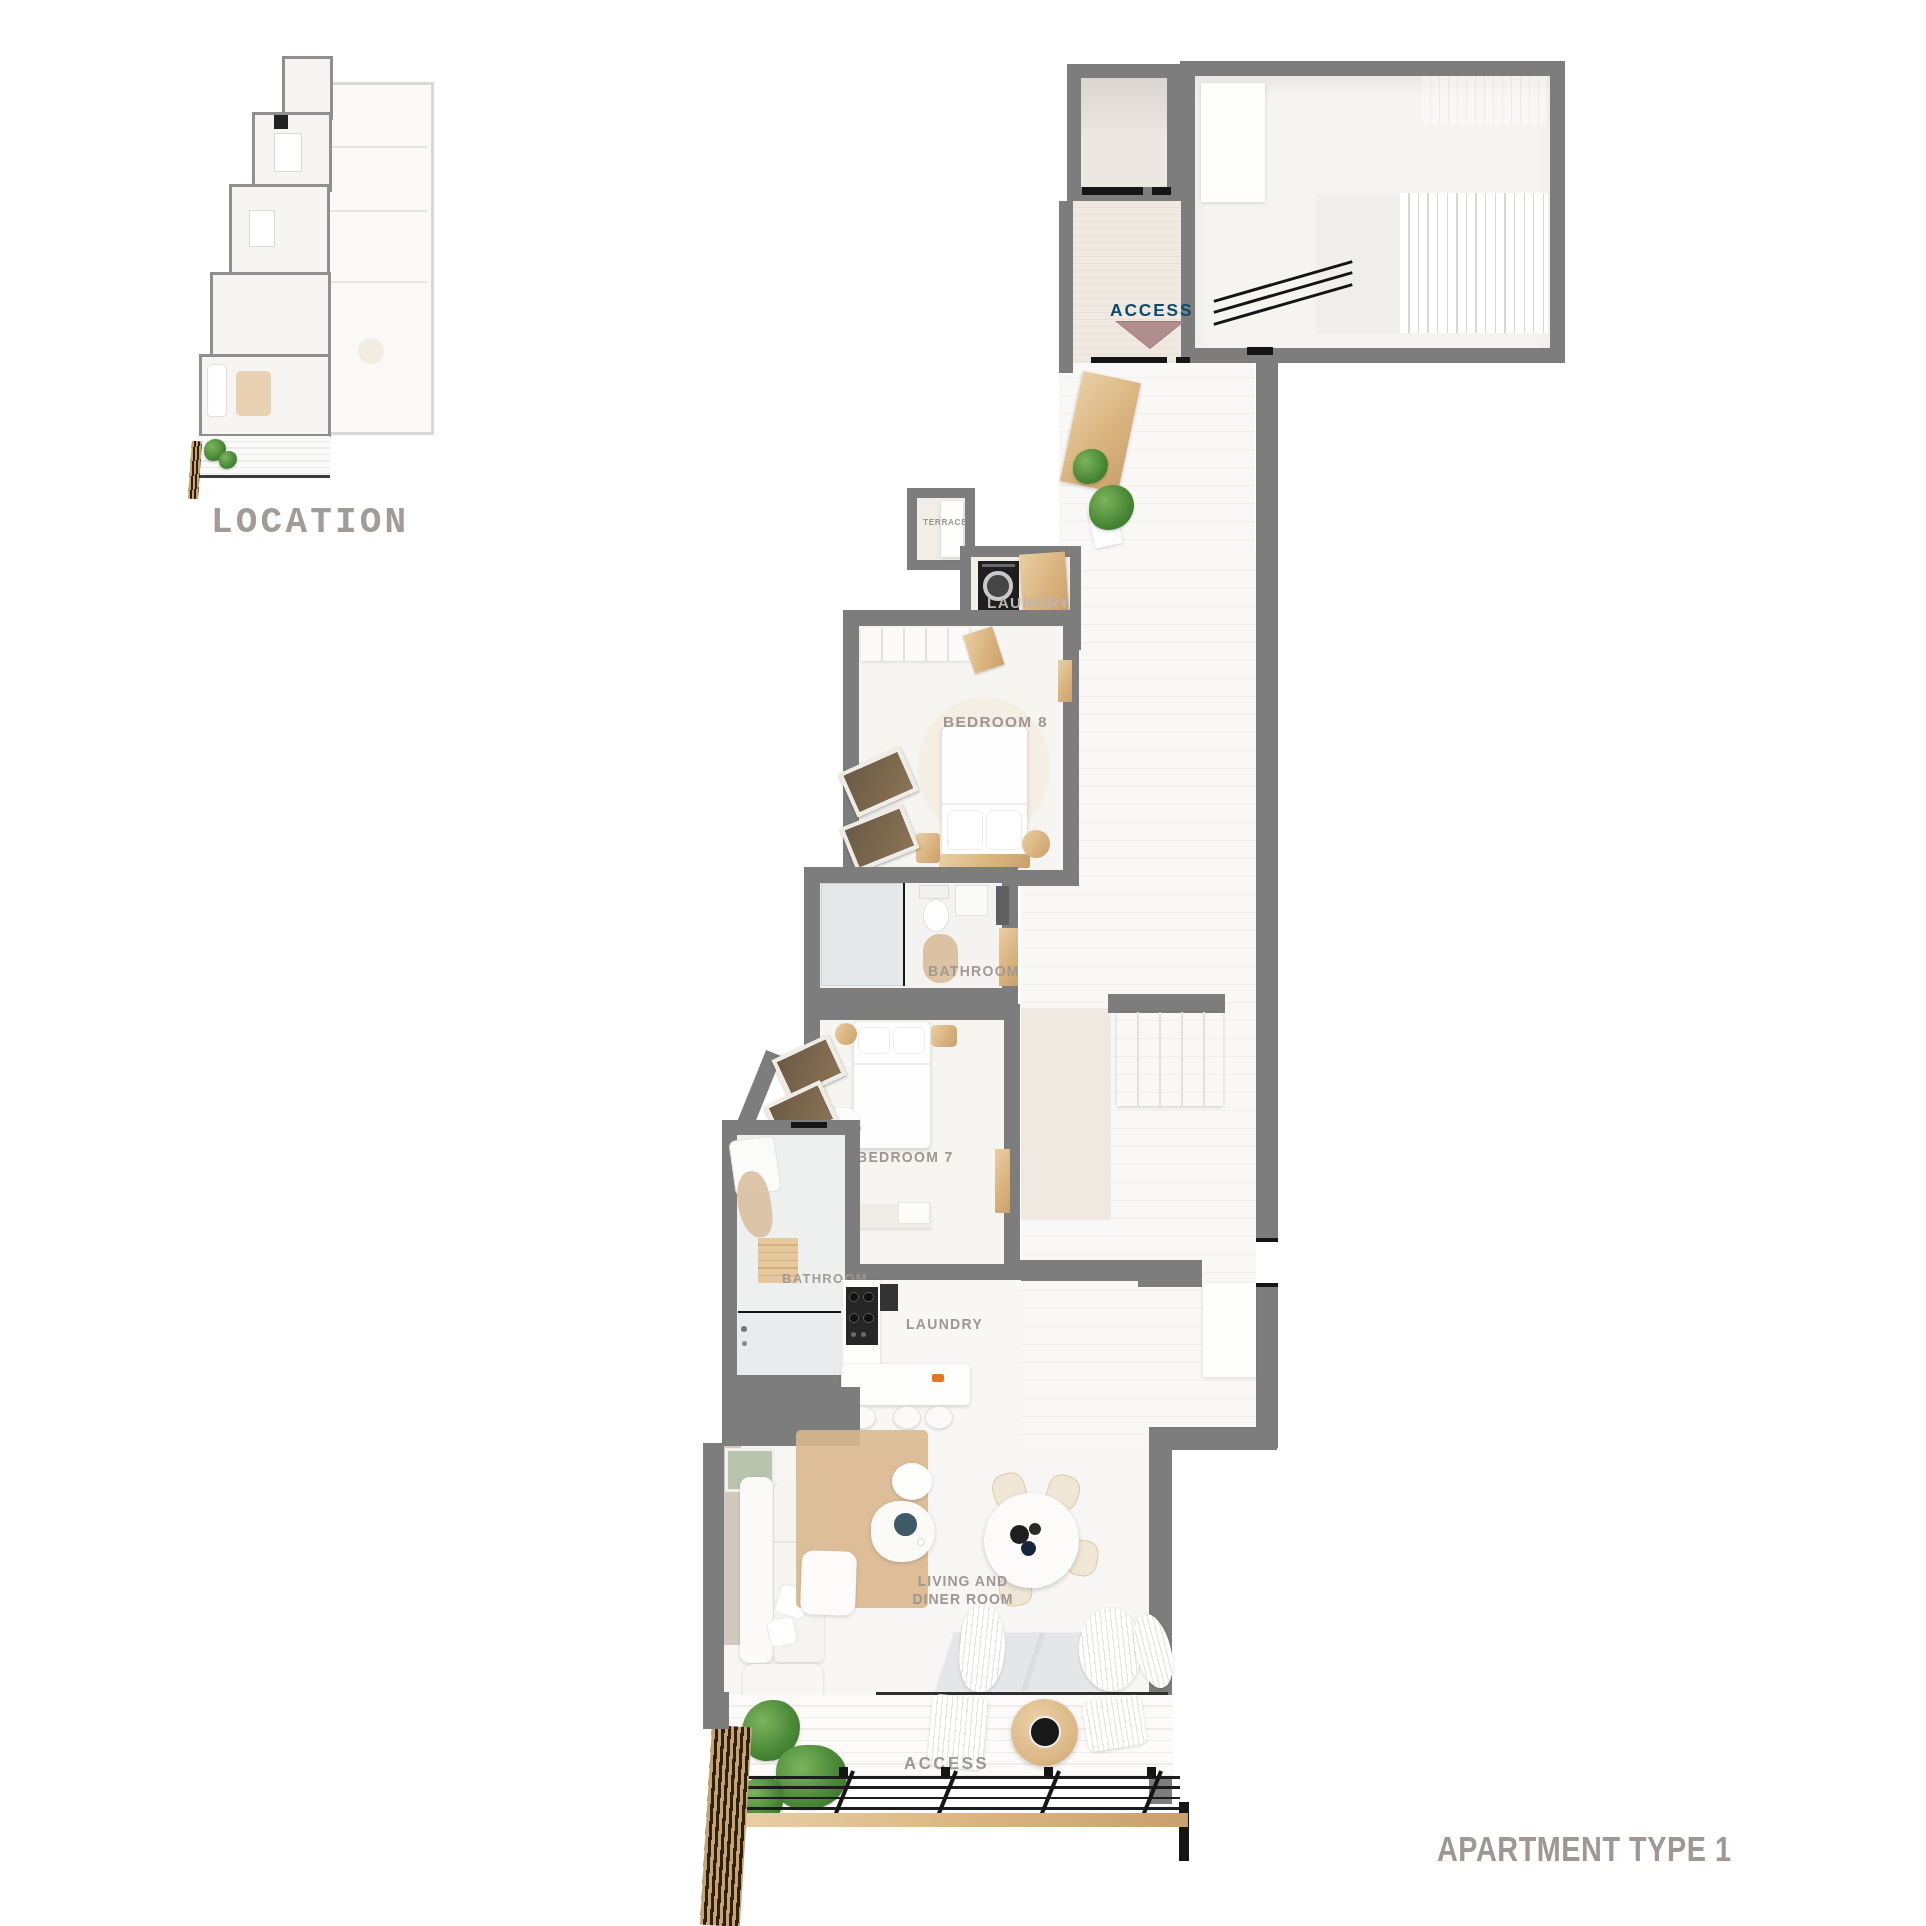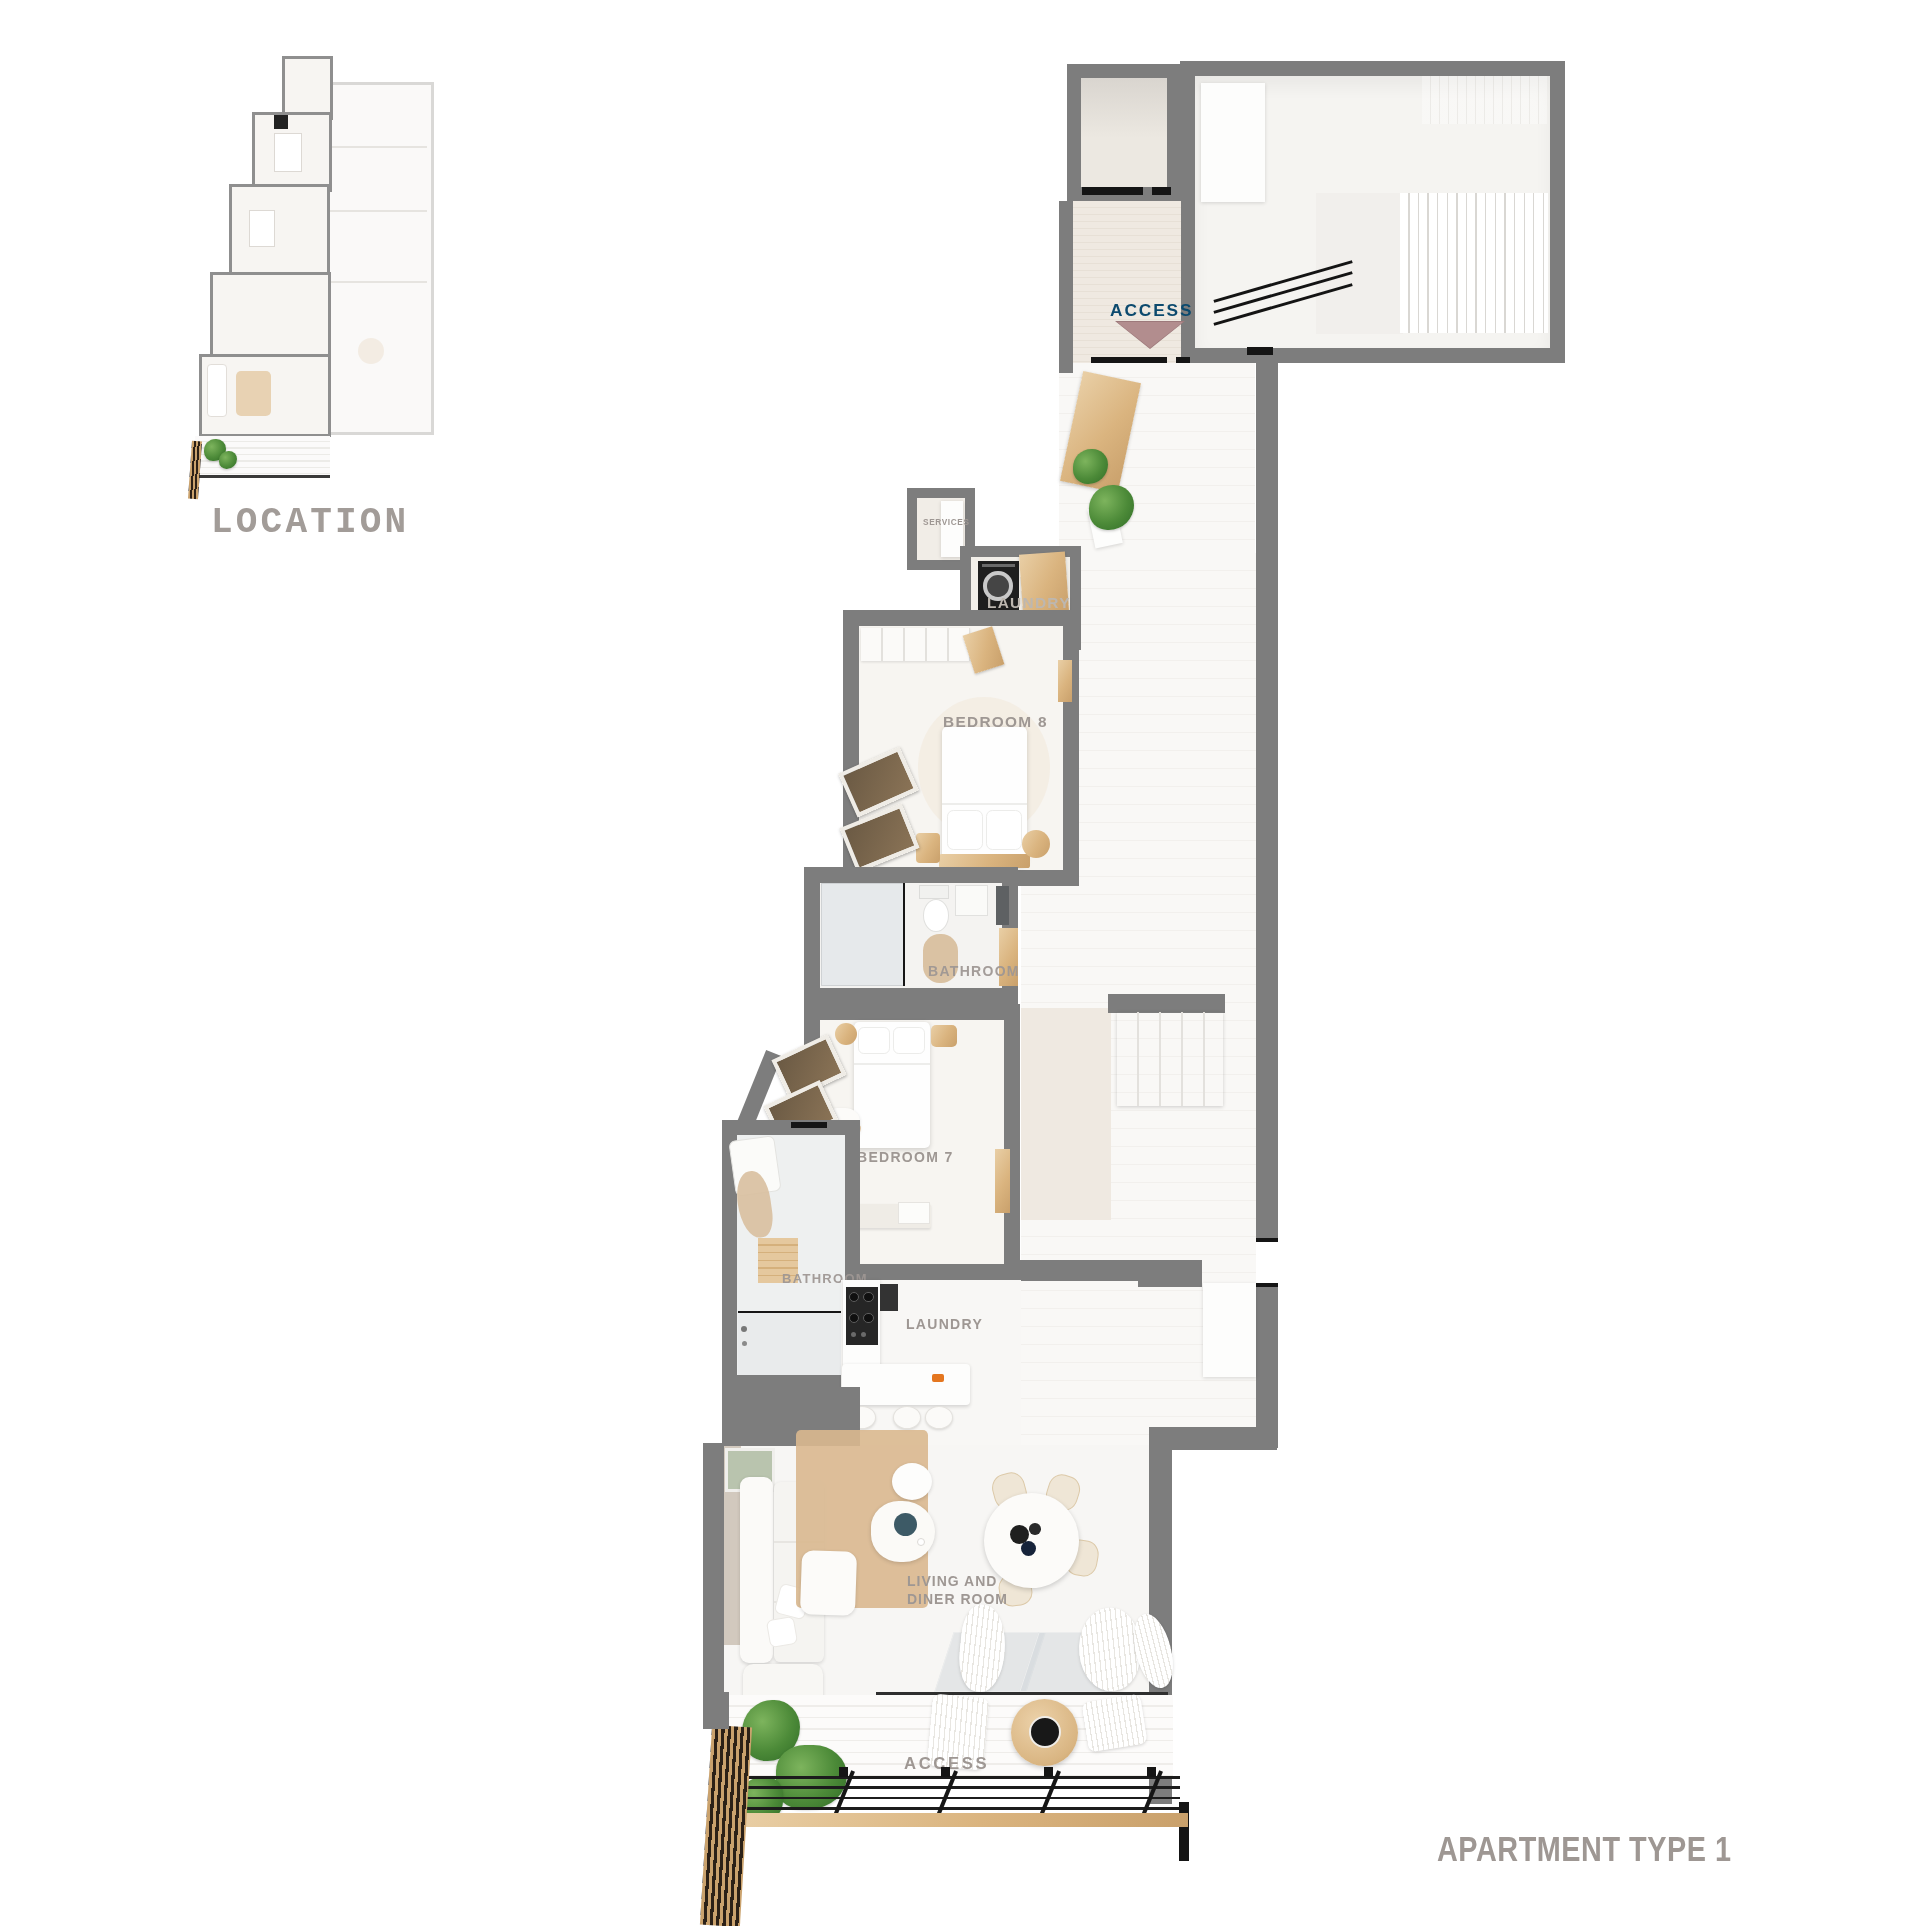--- a/index.html
+++ b/index.html
@@ -85,21 +85,21 @@
     <div class="door" style="left:1176px;top:357px;width:14px;height:5.8px;"></div>
 
     <div class="abs wood" style="left:1071px;top:376px;width:59px;height:112px;transform:rotate(12deg);box-shadow:0 1.3px 3.9px rgba(0,0,0,.2);"></div>
     <div class="whitef" style="position:absolute;left:1091px;top:506px;width:28px;height:40px;transform:rotate(-12deg);"></div>
     <div class="plant" style="left:1073px;top:449px;width:35px;height:35px;"></div>
     <div class="plant" style="left:1089px;top:485px;width:45px;height:45px;"></div>
 
     <div class="room" style="left:907px;top:488px;width:68px;height:82px;border-width:10.3px;background:#f1ede7;"></div>
     <div class="whitef" style="position:absolute;left:941px;top:501px;width:22px;height:56px;"></div>
     <div class="door" style="left:967px;top:551px;width:6.4px;height:15.4px;"></div>
-    <div class="label" style="left:923px;top:517px;font-size:8.3px;letter-spacing:0.6px;">SERVICES</div>
+    <div class="label" style="left:923px;top:517px;font-size:8.3px;letter-spacing:0.6px;">TERRACE</div>
 
     <div class="room" style="left:960px;top:546px;width:121px;height:104px;border-width:11.6px;background:#f2efe9;"></div>
     <div class="abs" style="left:978px;top:561px;width:41px;height:53px;background:#1e1e1e;">
       <div class="abs" style="left:5.1px;top:10.3px;width:29.5px;height:29.5px;border-radius:50%;border:4.5px solid #c9c9c9;background:#454545;box-sizing:border-box;"></div>
       <div class="abs" style="left:3.9px;top:2.6px;width:33px;height:3.9px;background:#6a6a6a;"></div>
     </div>
     <div class="abs wood" style="left:1021px;top:553px;width:46px;height:60px;transform:rotate(-4deg);box-shadow:0 1.3px 3.2px rgba(0,0,0,.2);"></div>
     <div class="door" style="left:1027px;top:642px;width:23px;height:6.4px;"></div>
     <div class="label" style="left:987px;top:594px;font-size:15.4px;color:#bdb7b0;">LAUNDRY</div>
 
@@ -209,21 +209,21 @@
     <div class="abs" style="left:999px;top:1574px;width:33px;height:32px;background:#efe6d6;border:1.9px solid #dcc9a8;border-radius:40%;transform:rotate(-8deg);box-sizing:border-box;"></div>
     <div class="abs" style="left:984px;top:1493px;width:95px;height:95px;border-radius:50%;background:#fcfbf9;box-shadow:0 1.9px 5.8px rgba(0,0,0,.18);"></div>
     <div class="abs" style="left:1010px;top:1525px;width:19px;height:19px;border-radius:50%;background:#1f1f1f;"></div>
     <div class="abs" style="left:1029px;top:1523px;width:11.6px;height:11.6px;border-radius:50%;background:#2a2a2a;"></div>
     <div class="abs" style="left:1021px;top:1541px;width:15.4px;height:15.4px;border-radius:50%;background:#16233a;"></div>
 
     <div class="abs wood seams" style="left:1128px;top:1446px;width:20.5px;height:161px;"></div>
     <div class="wall" style="left:1149px;top:1443px;width:23px;height:361px;"></div>
     <div class="wall" style="left:1149px;top:1427px;width:128px;height:23px;"></div>
     <div class="door" style="left:1179px;top:1802px;width:10.3px;height:59px;"></div>
-    <div class="label" style="left:907px;top:1572px;width:112px;font-size:14px;letter-spacing:1px;line-height:1.3;white-space:normal;">LIVING AND DINER ROOM</div>
+    <div class="label" style="left:907px;top:1572px;width:112px;font-size:14px;letter-spacing:1px;line-height:1.3;text-align:center;white-space:normal;">LIVING AND DINER ROOM</div>
 
     <div class="glass" style="left:944px;top:1632px;width:90px;height:58px;transform:skewX(-18deg);"></div>
     <div class="glass" style="left:1029px;top:1632px;width:90px;height:58px;transform:skewX(-18deg);"></div>
     <div class="door" style="left:876px;top:1692px;width:292px;height:2.6px;background:#2f2f2f;"></div>
     <div class="ribbed" style="left:960px;top:1605px;width:45px;height:87px;transform:rotate(6deg);border-radius:40% 60% 50% 50%;"></div>
     <div class="ribbed" style="left:1079px;top:1608px;width:61px;height:83px;transform:rotate(-6deg);border-radius:55% 45% 50% 50%;"></div>
     <div class="ribbed" style="left:1136px;top:1613px;width:35px;height:76px;transform:rotate(-14deg);border-radius:50%;"></div>
 
     <div class="abs" style="left:724px;top:1695px;width:449px;height:83px;background:repeating-linear-gradient(180deg,#fcfbfa 0 10.3px,#efedea 10.3px 11.6px);"></div>
     <div class="plant" style="left:742px;top:1700px;width:58px;height:61px;"></div>

